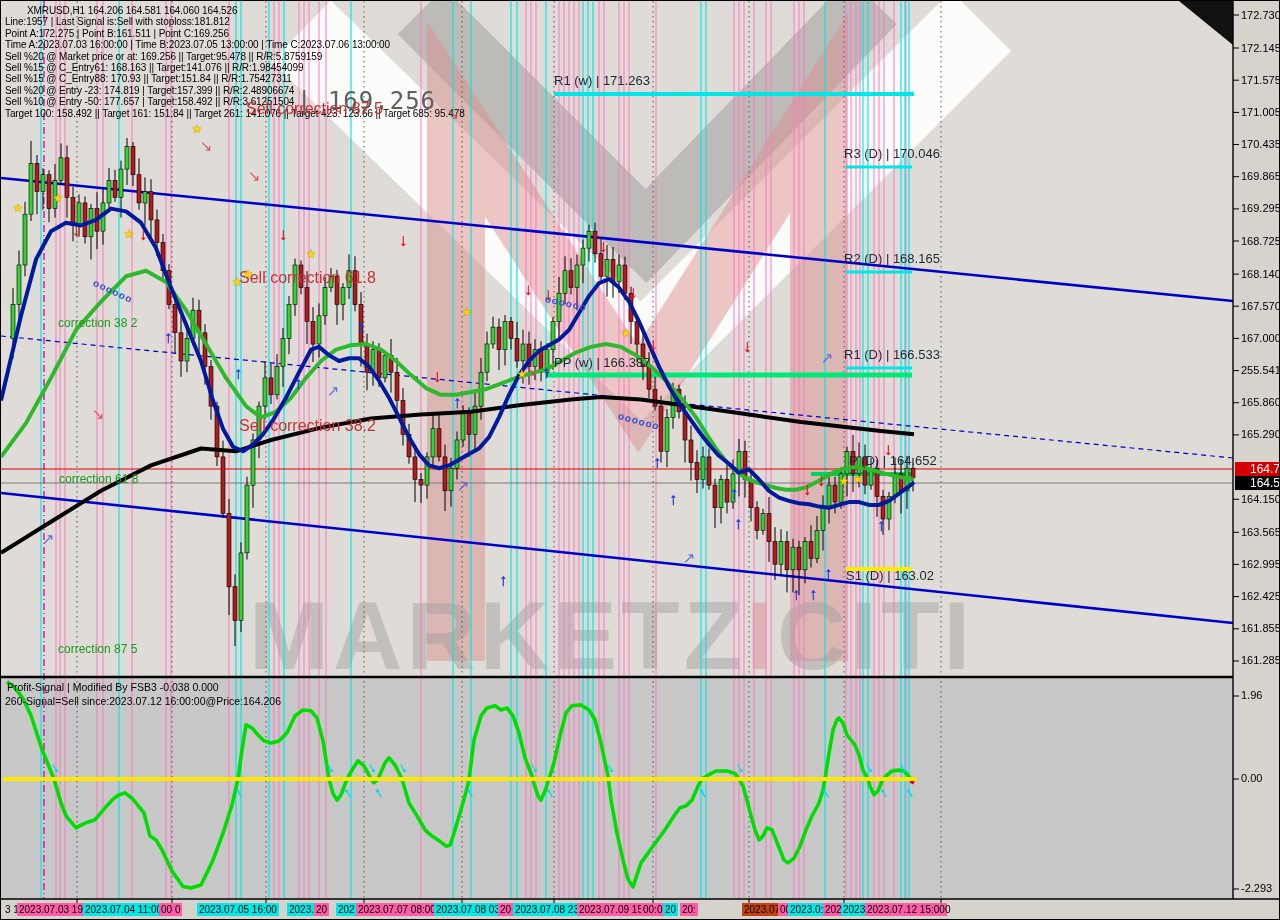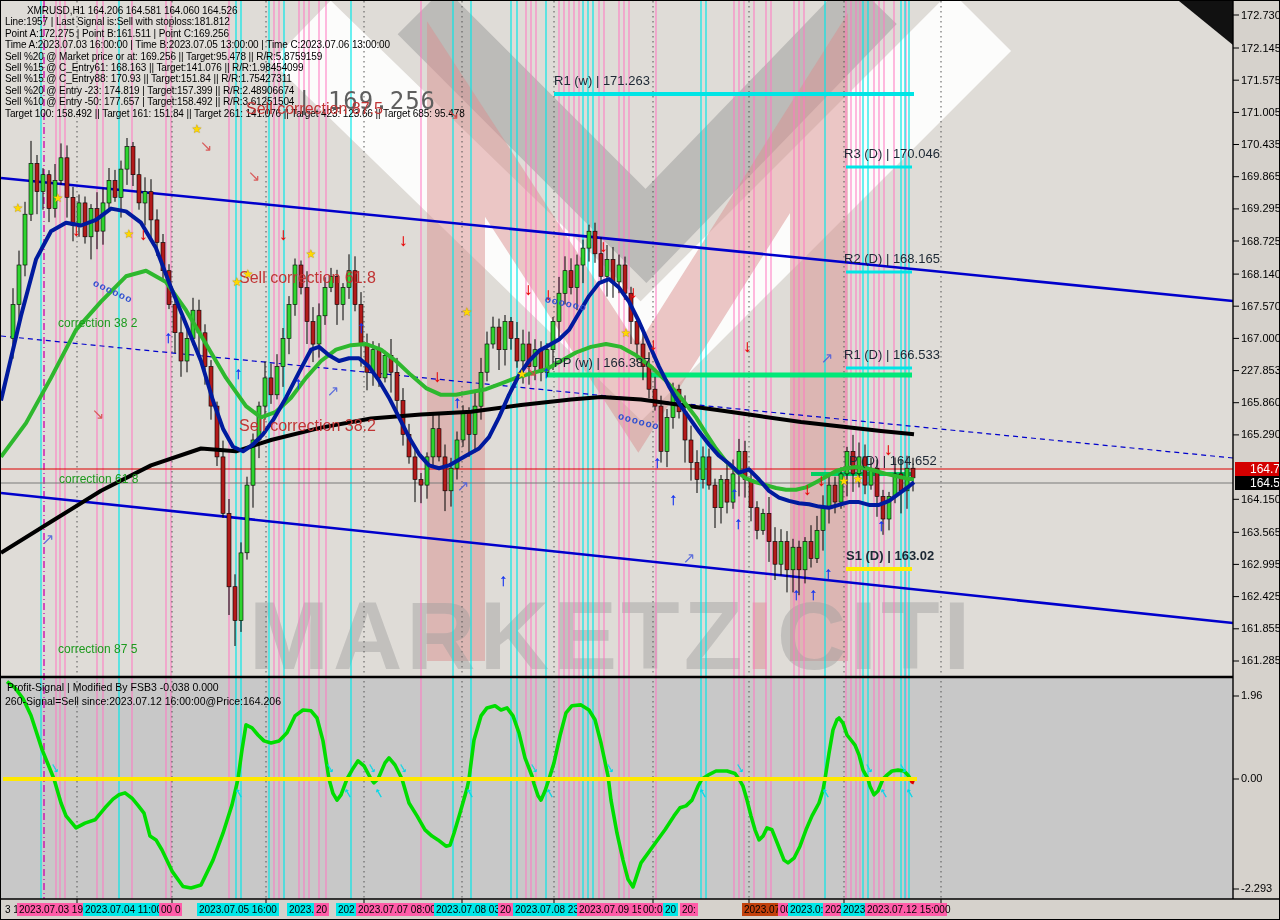--- a/index.html
+++ b/index.html
@@ -525,35 +525,35 @@
       <div class="ov ann-red" style="left: 238px; top: 268px;">Sell correction 61.8</div>
       <div class="ov ann-red" style="left: 238px; top: 416px;">Sell correction 38.2</div>
     </div>
   <div id="pivot-labels">
       <div class="ov pivot-label" style="left: 553px; top: 72px;">R1 (w) | 171.263</div>
       <div class="ov pivot-label" style="left: 843px; top: 145px;">R3 (D) | 170.046</div>
       <div class="ov pivot-label" style="left: 843px; top: 250px;">R2 (D) | 168.165</div>
       <div class="ov pivot-label" style="left: 843px; top: 346px;">R1 (D) | 166.533</div>
       <div class="ov pivot-label" style="left: 553px; top: 354px;">PP (w) | 166.387</div>
       <div class="ov pivot-label" style="left: 848px; top: 452px;">P (D) | 164.652</div>
-      <div class="ov pivot-label" style="left: 845px; top: 547px; font-weight: bold;">S1 (D) | 163.02</div>
+      <div class="ov pivot-label" style="left: 845px; top: 567px;">S1 (D) | 163.02</div>
     </div>
   <div id="axis-labels">
       <div class="ov axis-label" style="left: 1240px; top: 7.5px;">172.730</div>
       <div class="ov axis-label" style="left: 1240px; top: 40.5174px;">172.145</div>
       <div class="ov axis-label" style="left: 1240px; top: 72.6882px;">171.575</div>
       <div class="ov axis-label" style="left: 1240px; top: 104.859px; text-align: center;">171.005</div>
       <div class="ov axis-label" style="left: 1240px; top: 137.03px;">170.435</div>
       <div class="ov axis-label" style="left: 1240px; top: 169.201px;">169.865</div>
       <div class="ov axis-label" style="left: 1240px; top: 201.371px;">169.295</div>
       <div class="ov axis-label" style="left: 1240px; top: 233.542px;">168.725</div>
       <div class="ov axis-label" style="left: 1240px; top: 266.56px;">168.140</div>
       <div class="ov axis-label" style="left: 1240px; top: 298.73px;">167.570</div>
       <div class="ov axis-label" style="left: 1240px; top: 330.901px;">167.000</div>
-      <div class="ov axis-label" style="left: 1240px; top: 363.072px;">227.853</div>
+      <div class="ov axis-label" style="left: 1240px; top: 363.072px;">255.541</div>
       <div class="ov axis-label" style="left: 1240px; top: 395.243px;">165.860</div>
       <div class="ov axis-label" style="left: 1240px; top: 427.414px;">165.290</div>
       <div class="ov axis-label" style="left: 1240px; top: 491.755px;">164.150</div>
       <div class="ov axis-label" style="left: 1240px; top: 524.773px; text-align: center;">163.565</div>
       <div class="ov axis-label" style="left: 1240px; top: 556.943px;">162.995</div>
       <div class="ov axis-label" style="left: 1240px; top: 589.114px;">162.425</div>
       <div class="ov axis-label" style="left: 1240px; top: 621.285px;">161.855</div>
       <div class="ov axis-label" style="left: 1240px; top: 653.456px;">161.285</div>
       <div class="ov badge" style="left: 1234px; top: 461px; background: rgb(212, 0, 0);">164.732</div>
       <div class="ov badge" style="left: 1234px; top: 475px; background: rgb(0, 0, 0);">164.526</div>

